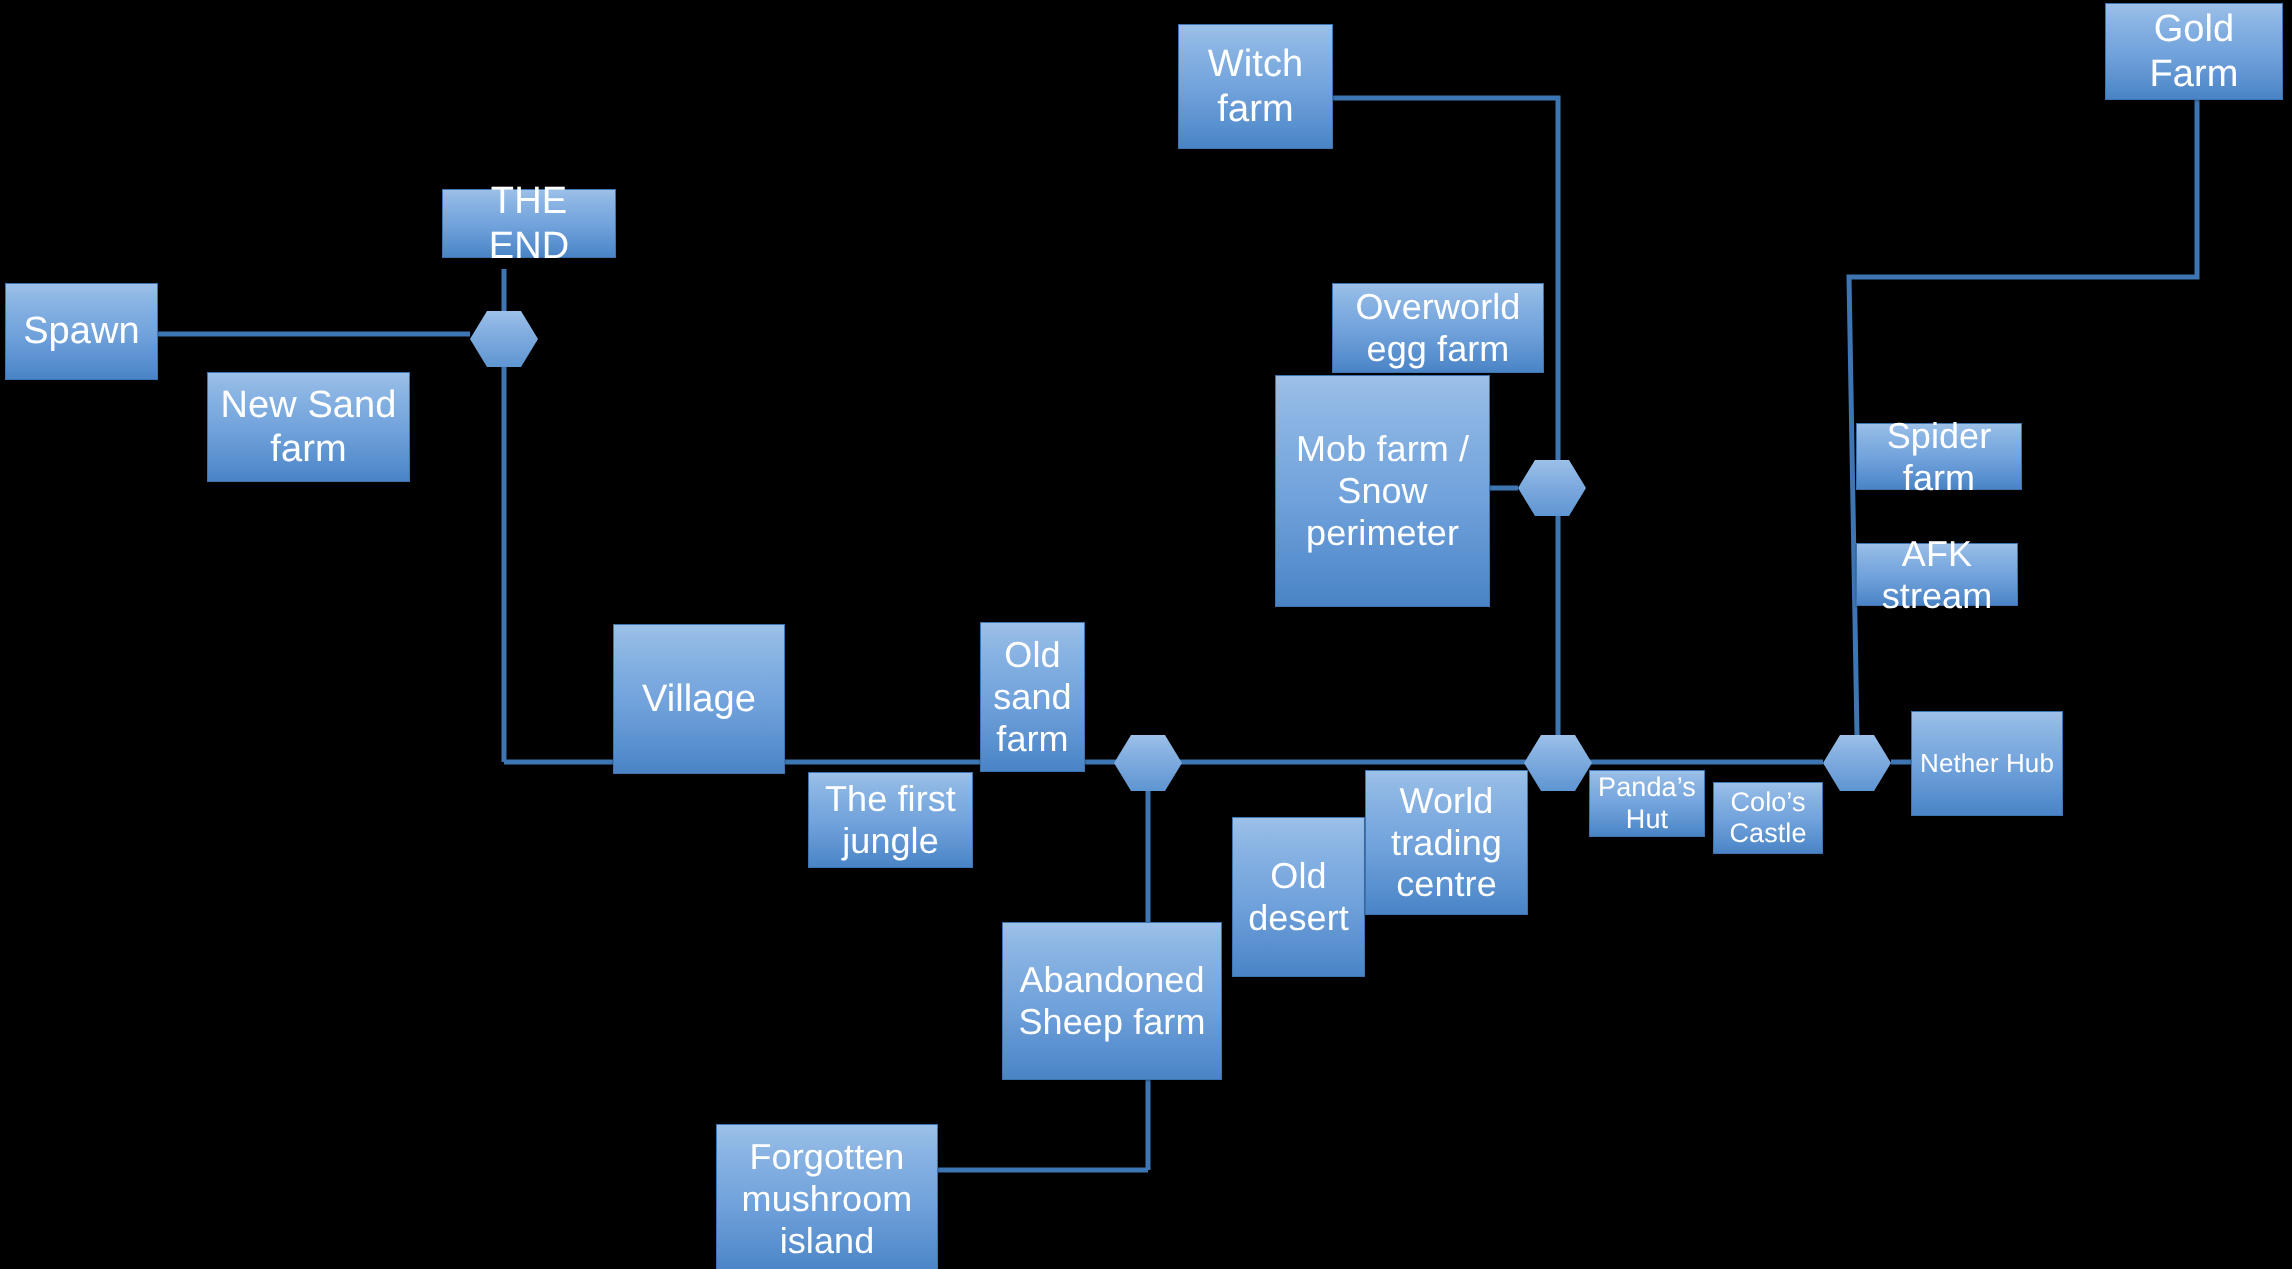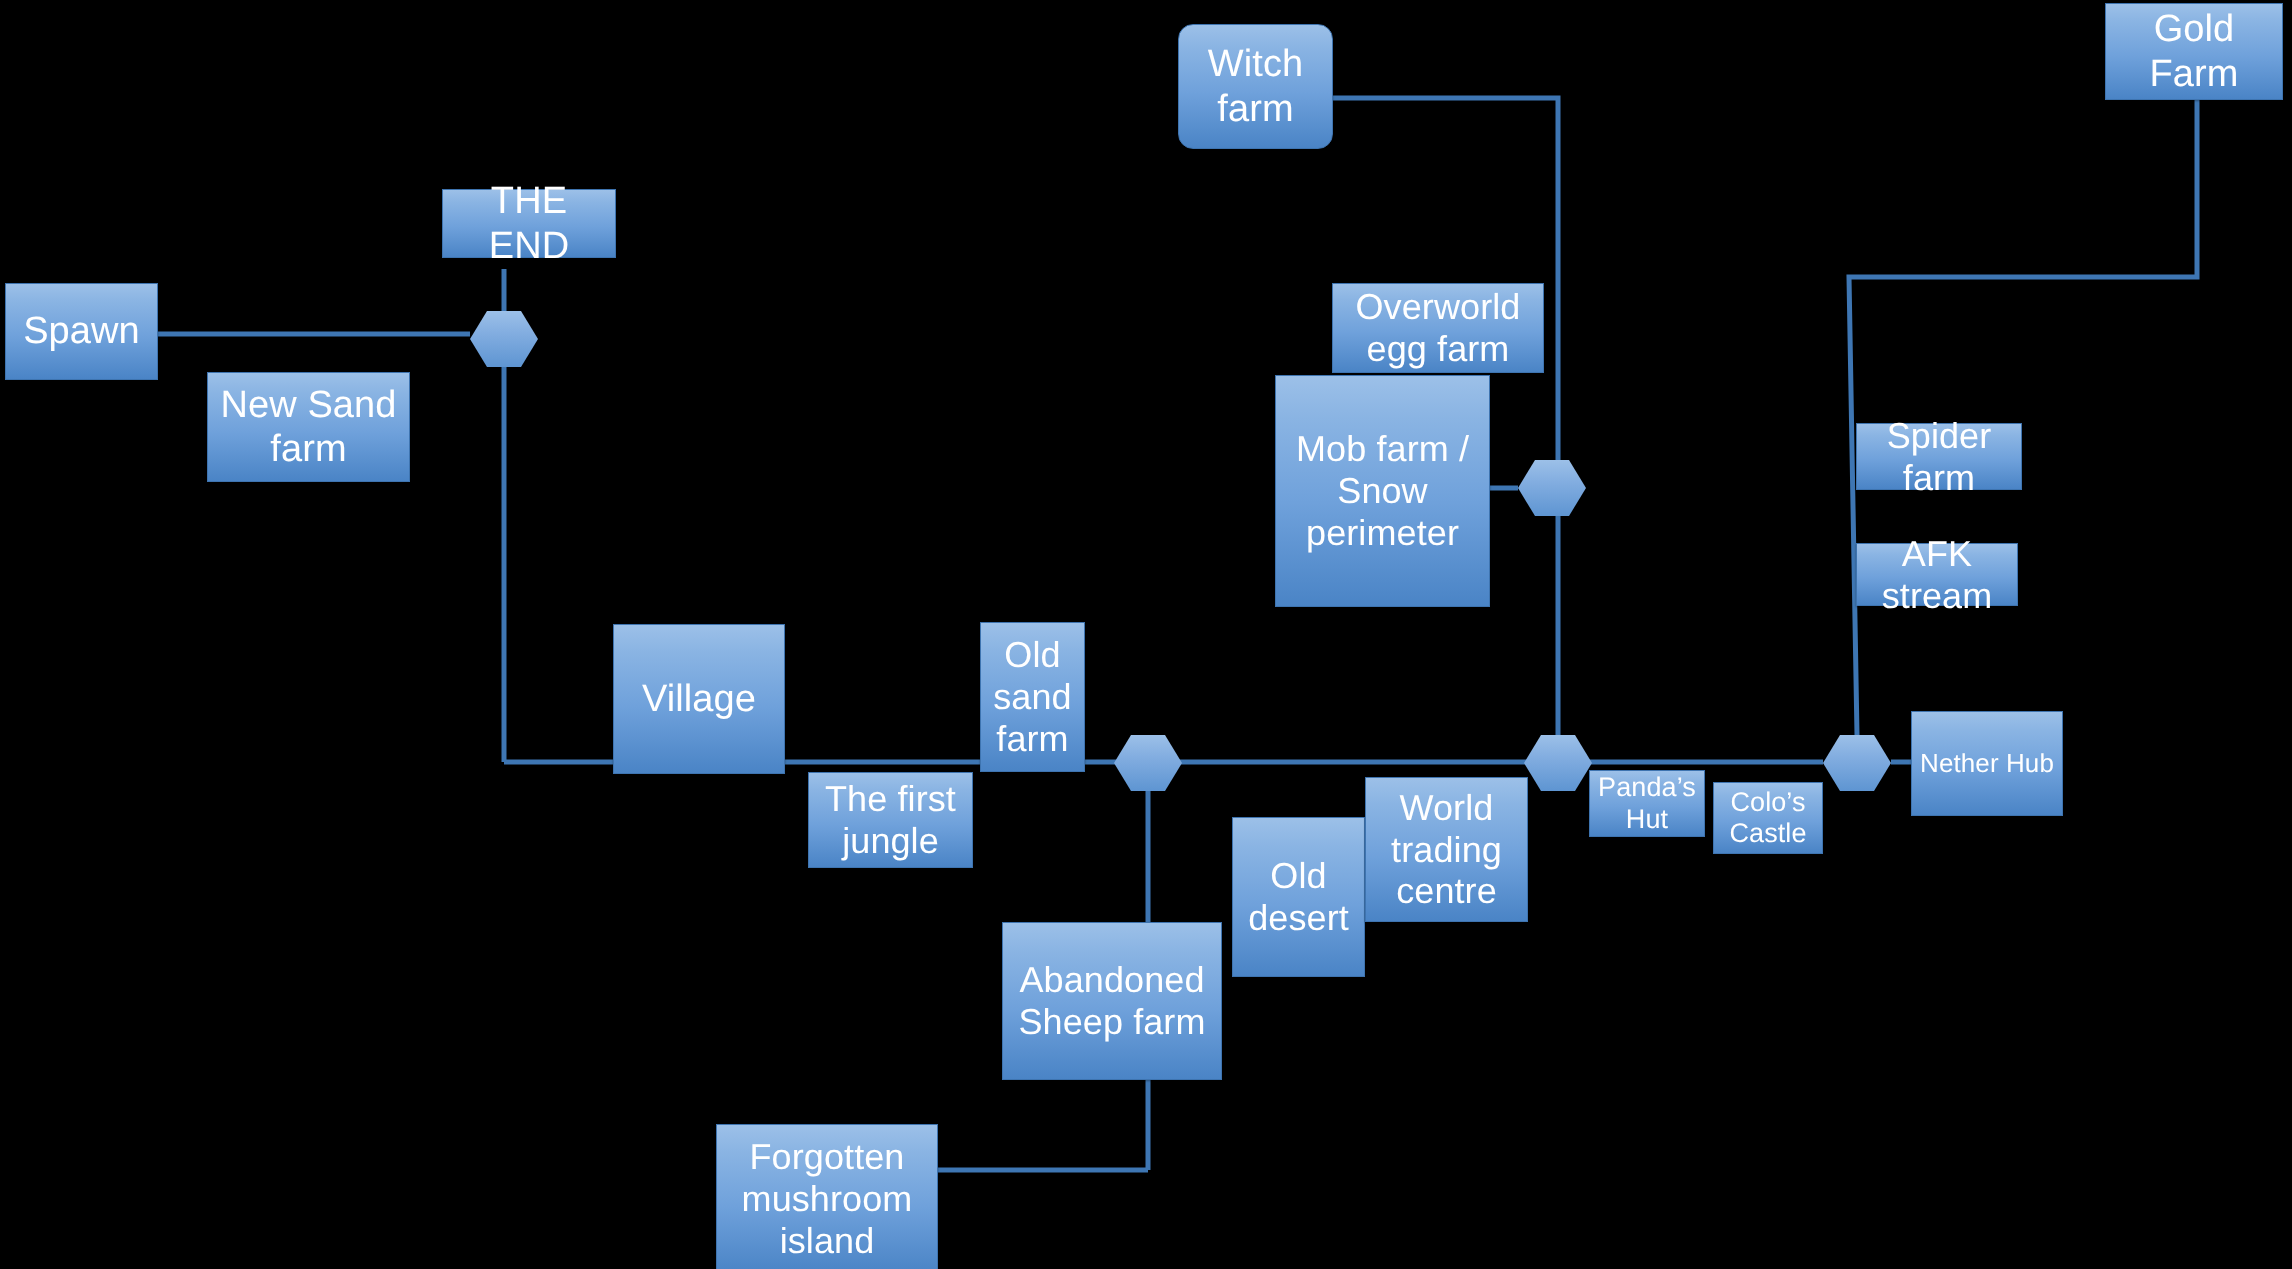--- a/index.html
+++ b/index.html
@@ -96,24 +96,24 @@
       </div>
       <div class="node" style="left: 1002px; top: 922px; width: 220px; height: 158px; font-size: 36px;">
         <span>Abandoned Sheep farm</span>
       </div>
       <div class="node" style="left: 716px; top: 1124px; width: 222px; height: 150px; font-size: 36px;">
         <span>Forgotten mushroom island</span>
       </div>
       <div class="node" style="left: 1232px; top: 817px; width: 133px; height: 160px; font-size: 36px;">
         <span>Old desert</span>
       </div>
-      <div class="node" style="left: 1365px; top: 770px; width: 163px; height: 145px; font-size: 36px; margin-top: 7px;">
+      <div class="node" style="left: 1365px; top: 770px; width: 163px; height: 145px; font-size: 36px;">
         <span>World trading centre</span>
       </div>
-      <div class="node" style="left: 1178px; top: 24px; width: 155px; height: 125px; font-size: 38px; border-radius: 15px;">
+      <div class="node" style="left: 1178px; top: 24px; width: 155px; height: 125px; font-size: 38px;">
         <span>Witch farm</span>
       </div>
       <div class="node" style="left: 1332px; top: 283px; width: 212px; height: 90px; font-size: 36px;">
         <span>Overworld egg farm</span>
       </div>
       <div class="node" style="left: 1275px; top: 375px; width: 215px; height: 232px; font-size: 36px;">
         <span>Mob farm / Snow perimeter</span>
       </div>
       <div class="node" style="left: 1589px; top: 770px; width: 116px; height: 67px; font-size: 27px;">
         <span>Panda’s Hut</span>

